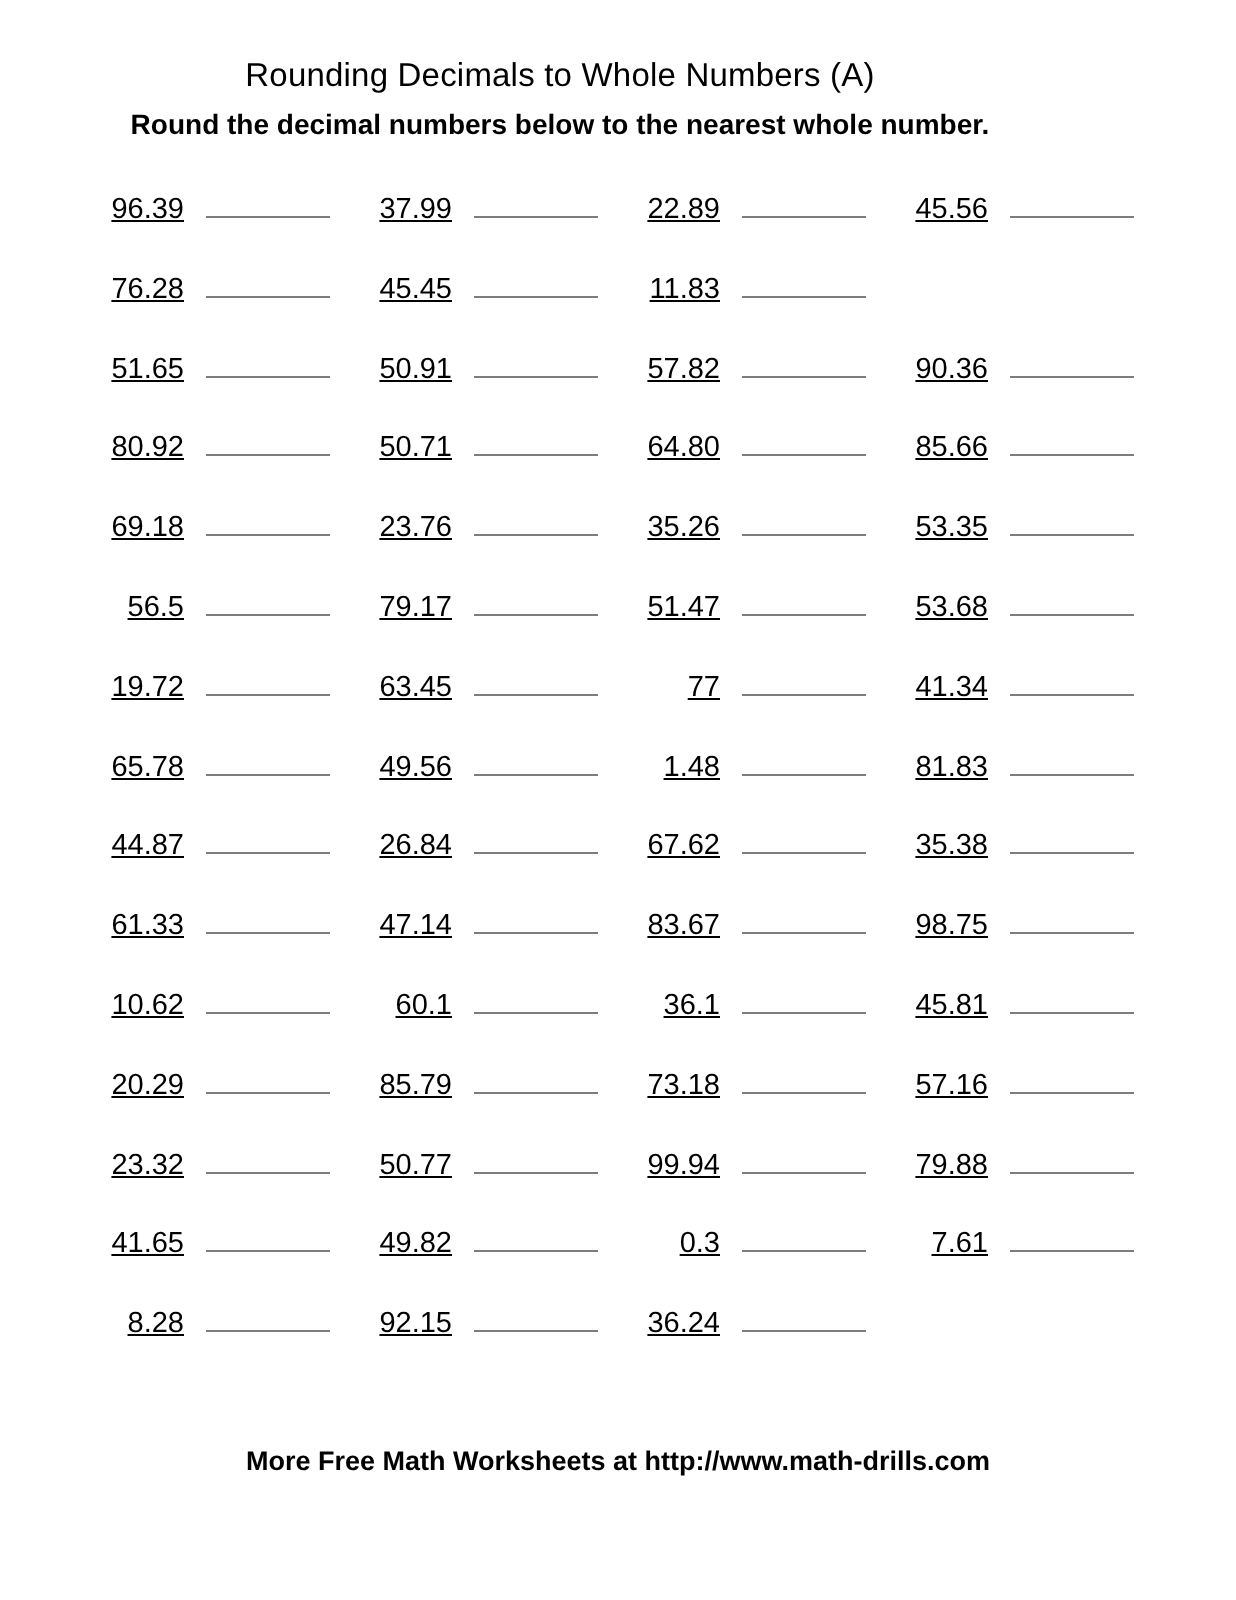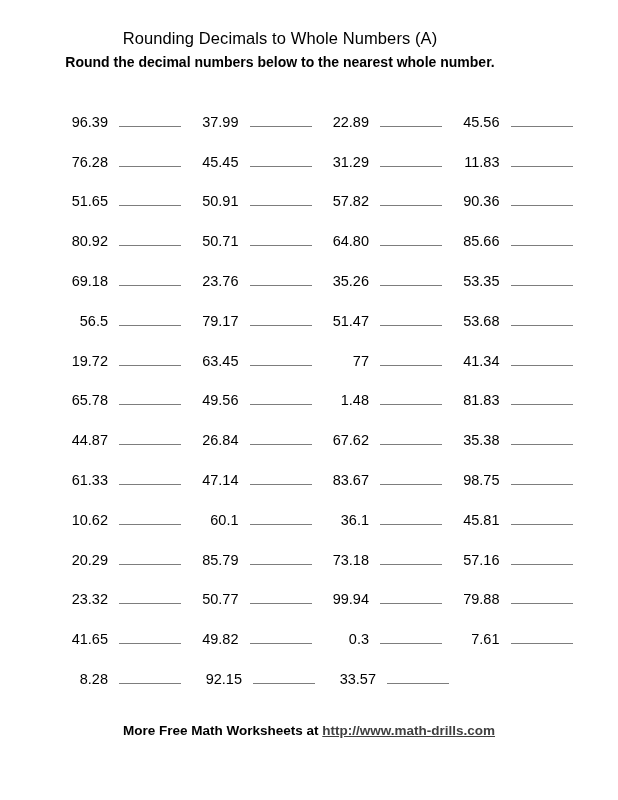--- a/index.html
+++ b/index.html
@@ -46,24 +46,25 @@
   
   .problems {
     position: absolute;
     top: 92px;
     left: 0;
     width: 618px;
   }
   .prow {
     display: flex;
     height: 39.8px;
-    align-items: flex-end;
-    padding-left: 56px;
+    align-items: flex-start;
+    padding-left: 40px;
     padding-right: 40px;
     box-sizing: border-box;
+    text-decoration: underline;
   }
   .cell {
     display: flex;
     align-items: baseline;
     width: 134px;
     box-sizing: border-box;
   }
   .qnum {
     width: 52px;
     text-align: right;
@@ -84,22 +85,21 @@
     position: absolute;
     top: 722px;
     left: 0;
     width: 618px;
     text-align: center;
     font-size: 13.5px;
     font-weight: bold;
     line-height: 18px;
   }
   .footer-url {
-    color: #404040;
-    text-decoration: underline;
+    color: #000000;
   }
 </style>
 </head>
 <body>
 
 <div class="sheet">
 
   <div class="header">
     <h1 class="title">Rounding Decimals to Whole Numbers (A)</h1>
     <p class="subtitle">Round the decimal numbers below to the nearest whole number.</p>
@@ -127,24 +127,20 @@
       <div class="prow">
         <div class="cell">
           <span class="qnum">76.28</span>
           <span class="answer-line"></span>
         </div>
         <div class="cell">
           <span class="qnum">45.45</span>
           <span class="answer-line"></span>
         </div>
         <div class="cell">
-          <span class="qnum">31.29</span>
-          <span class="answer-line"></span>
-        </div>
-        <div class="cell">
           <span class="qnum">11.83</span>
           <span class="answer-line"></span>
         </div>
       </div>
       <div class="prow">
         <div class="cell">
           <span class="qnum">51.65</span>
           <span class="answer-line"></span>
         </div>
         <div class="cell">
@@ -361,21 +357,21 @@
       <div class="prow">
         <div class="cell">
           <span class="qnum">8.28</span>
           <span class="answer-line"></span>
         </div>
         <div class="cell">
           <span class="qnum">92.15</span>
           <span class="answer-line"></span>
         </div>
         <div class="cell">
-          <span class="qnum">33.57</span>
+          <span class="qnum">36.24</span>
           <span class="answer-line"></span>
         </div>
       </div>
     </div>
 
   <div class="footer">
     <span>More Free Math Worksheets at </span><span class="footer-url">http://www.math-drills.com</span>
   </div>
 
 </div>

